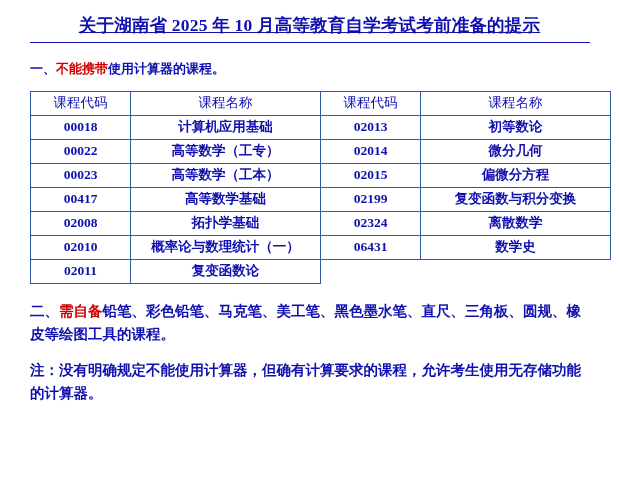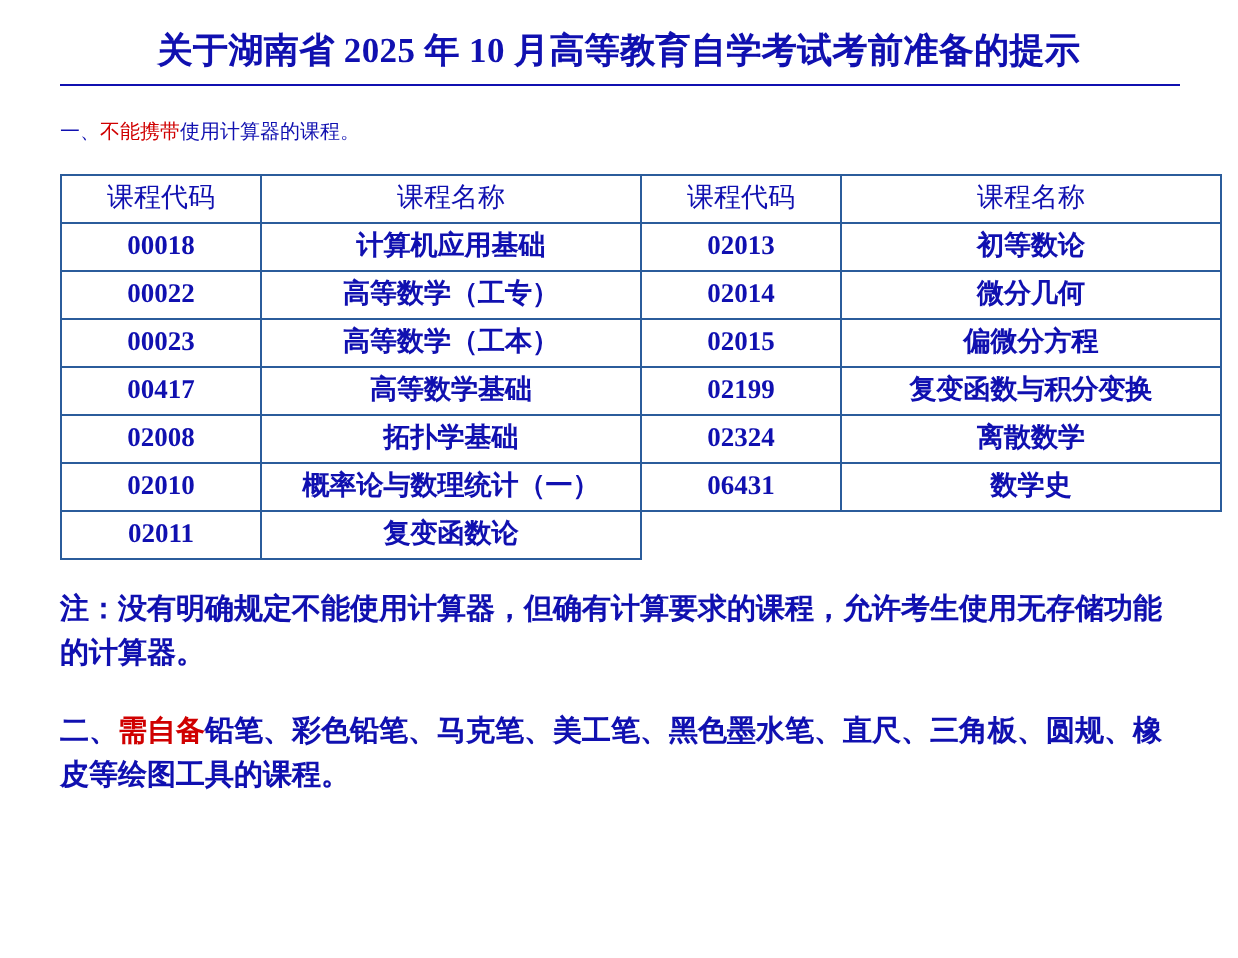--- a/index.html
+++ b/index.html
@@ -22,30 +22,31 @@
     padding: 0;
   }
   .title {
     text-align: center;
     font-size: 17.5px;
     font-weight: bold;
     color: #1010b0;
     margin: 14px 0 0 0;
     letter-spacing: 0.2px;
     line-height: 1.3;
+    text-decoration: underline;
   }
   .title-rule {
     width: 560px;
     height: 1px;
     background: #1010b0;
     margin: 5px auto 0 auto;
   }
   .section-line {
-    font-size: 10px;
-    font-weight: normal;
+    font-size: 13px;
+    font-weight: bold;
     color: #1010b0;
     margin: 16px 0 0 30px;
     line-height: 1.5;
   }
   .section-line .red {
     color: #d00000;
   }
   .note {
     font-size: 14.5px;
     font-weight: bold;
@@ -152,19 +153,19 @@
       </tr>
       <tr class="last">
         <td class="code">02011</td>
         <td class="name">复变函数论</td>
         <td class="code blank"></td>
         <td class="name blank"></td>
       </tr>
     </tbody>
   </table>
 
-  <div class="note">注：没有明确规定不能使用计算器，但确有计算要求的课程，允许考生使用无存储功能的计算器。</div>
-
   <div class="note note2">
     <span>二、</span><span class="red">需自备</span><span>铅笔、彩色铅笔、马克笔、美工笔、黑色墨水笔、直尺、三角板、圆规、橡皮等绘图工具的课程。</span>
   </div>
 
+  <div class="note">注：没有明确规定不能使用计算器，但确有计算要求的课程，允许考生使用无存储功能的计算器。</div>
+
 </div>
 
 </body></html>

